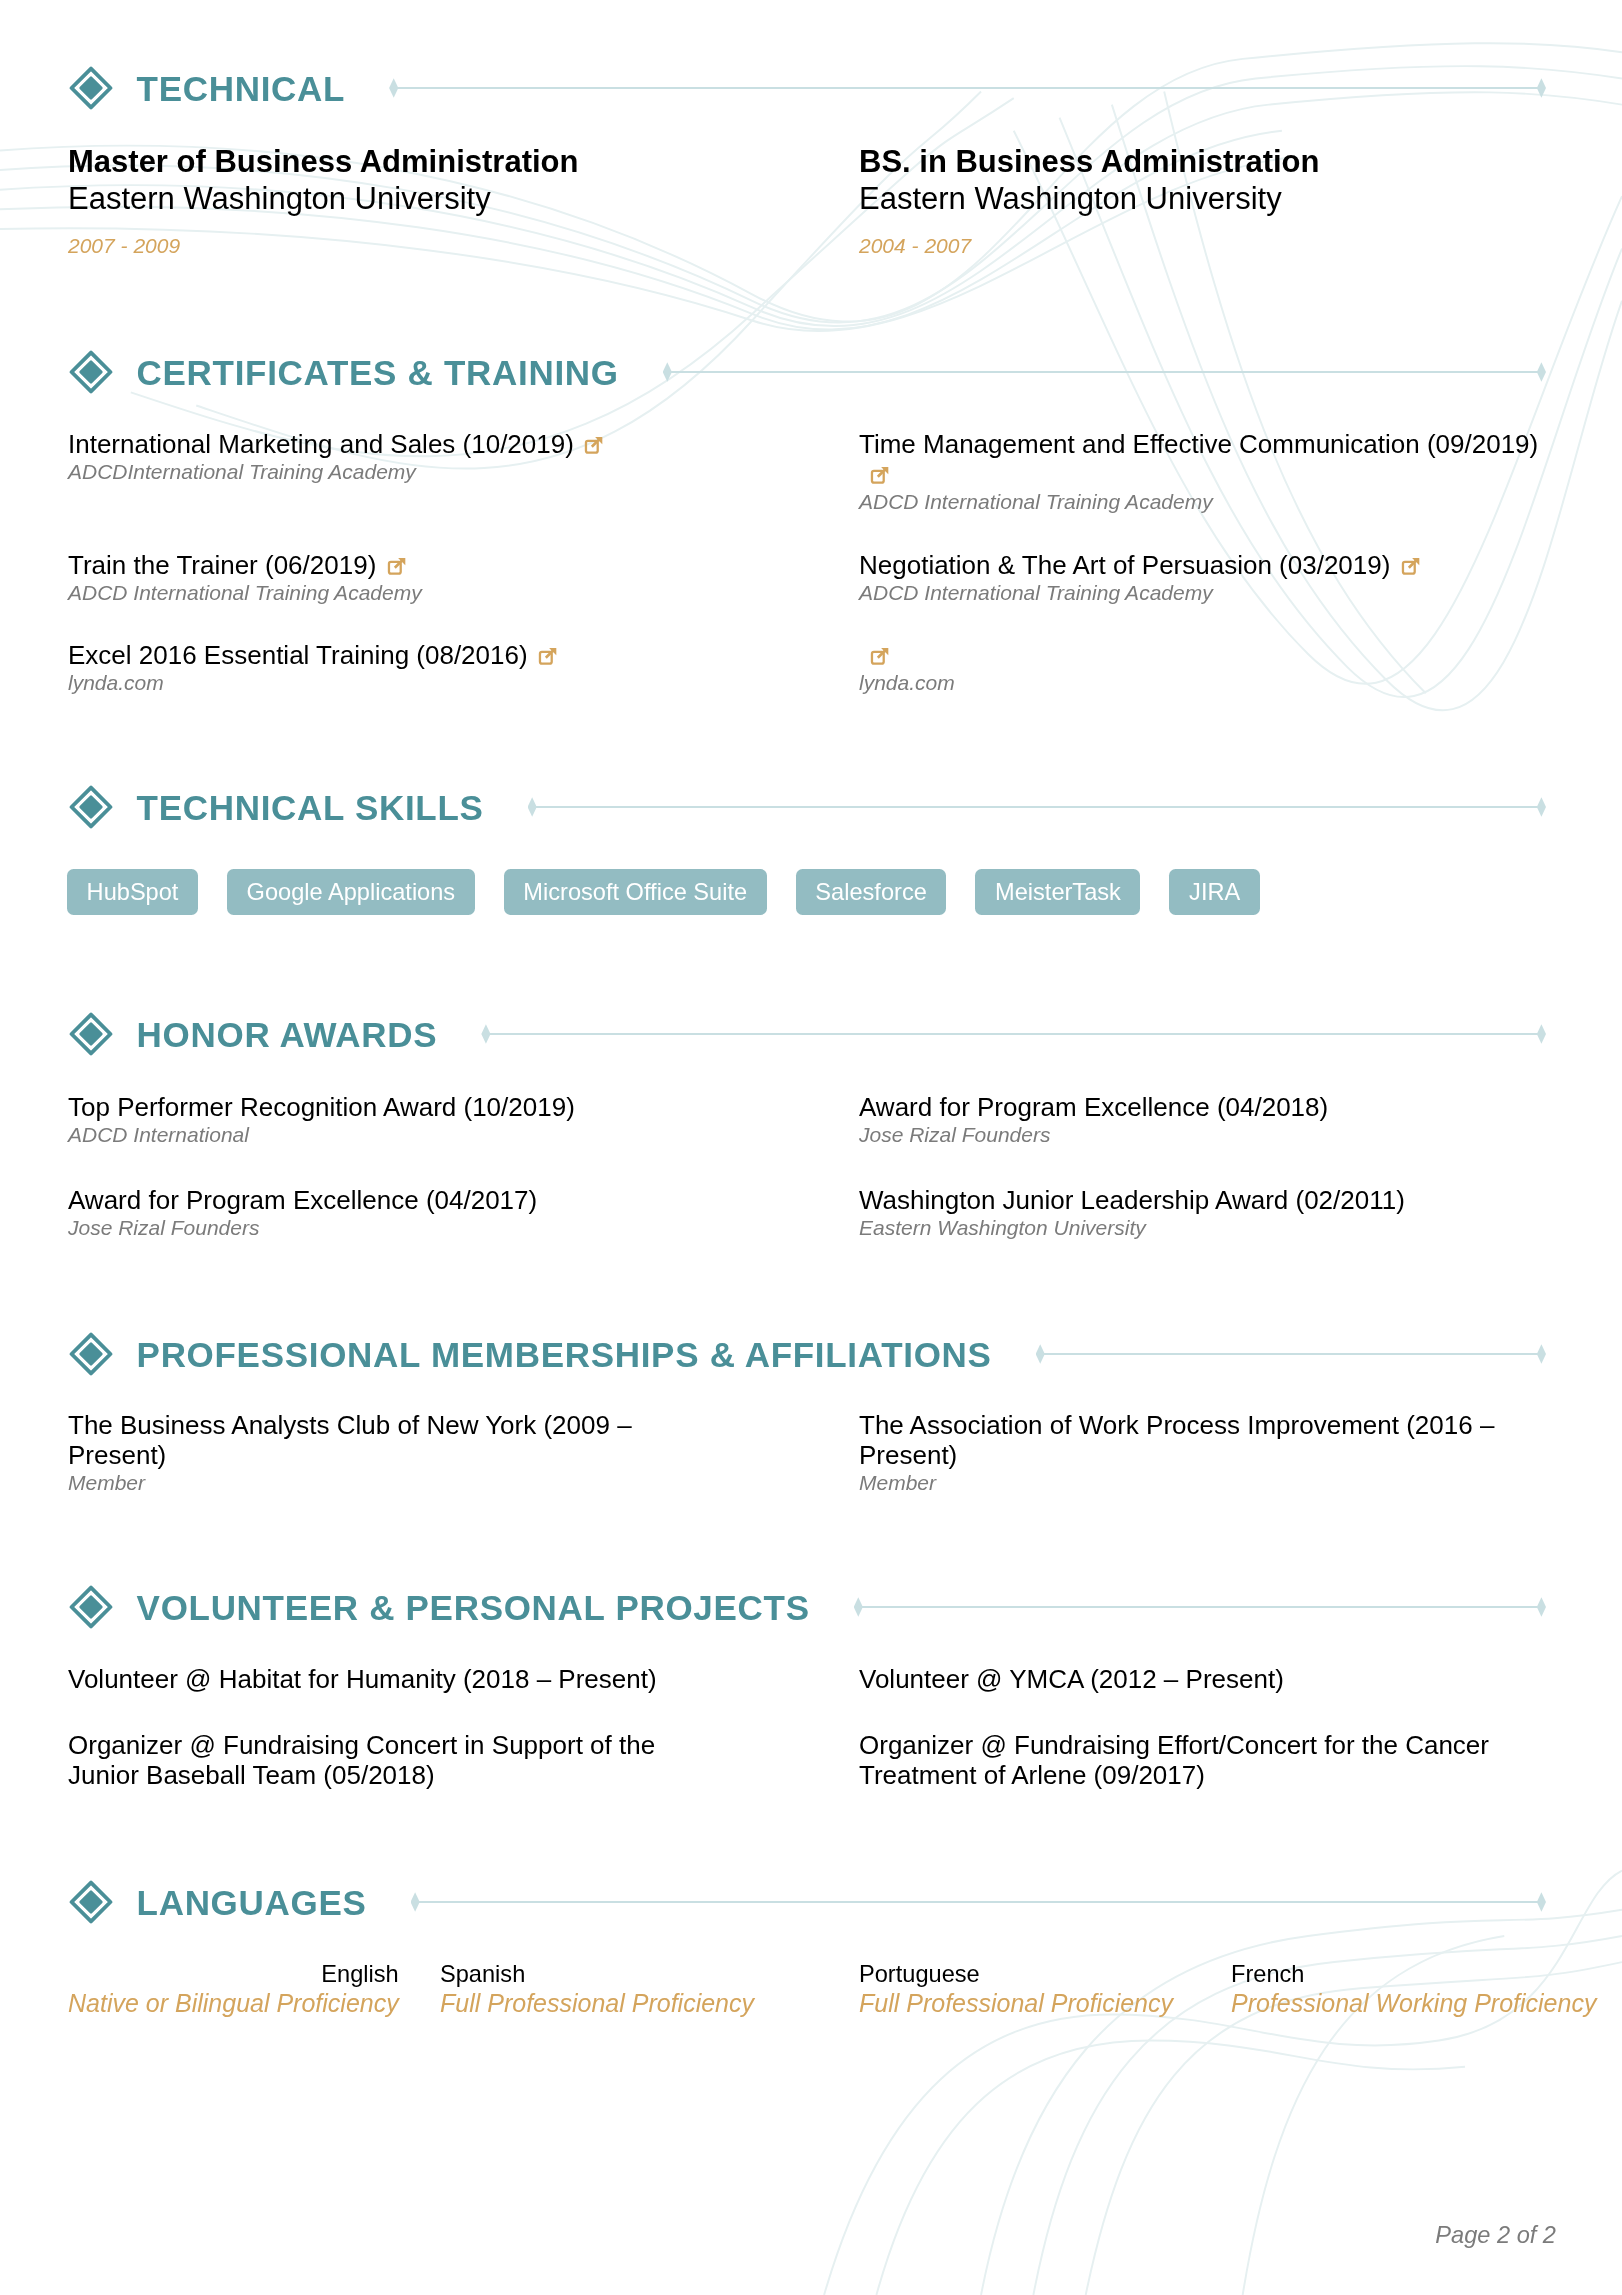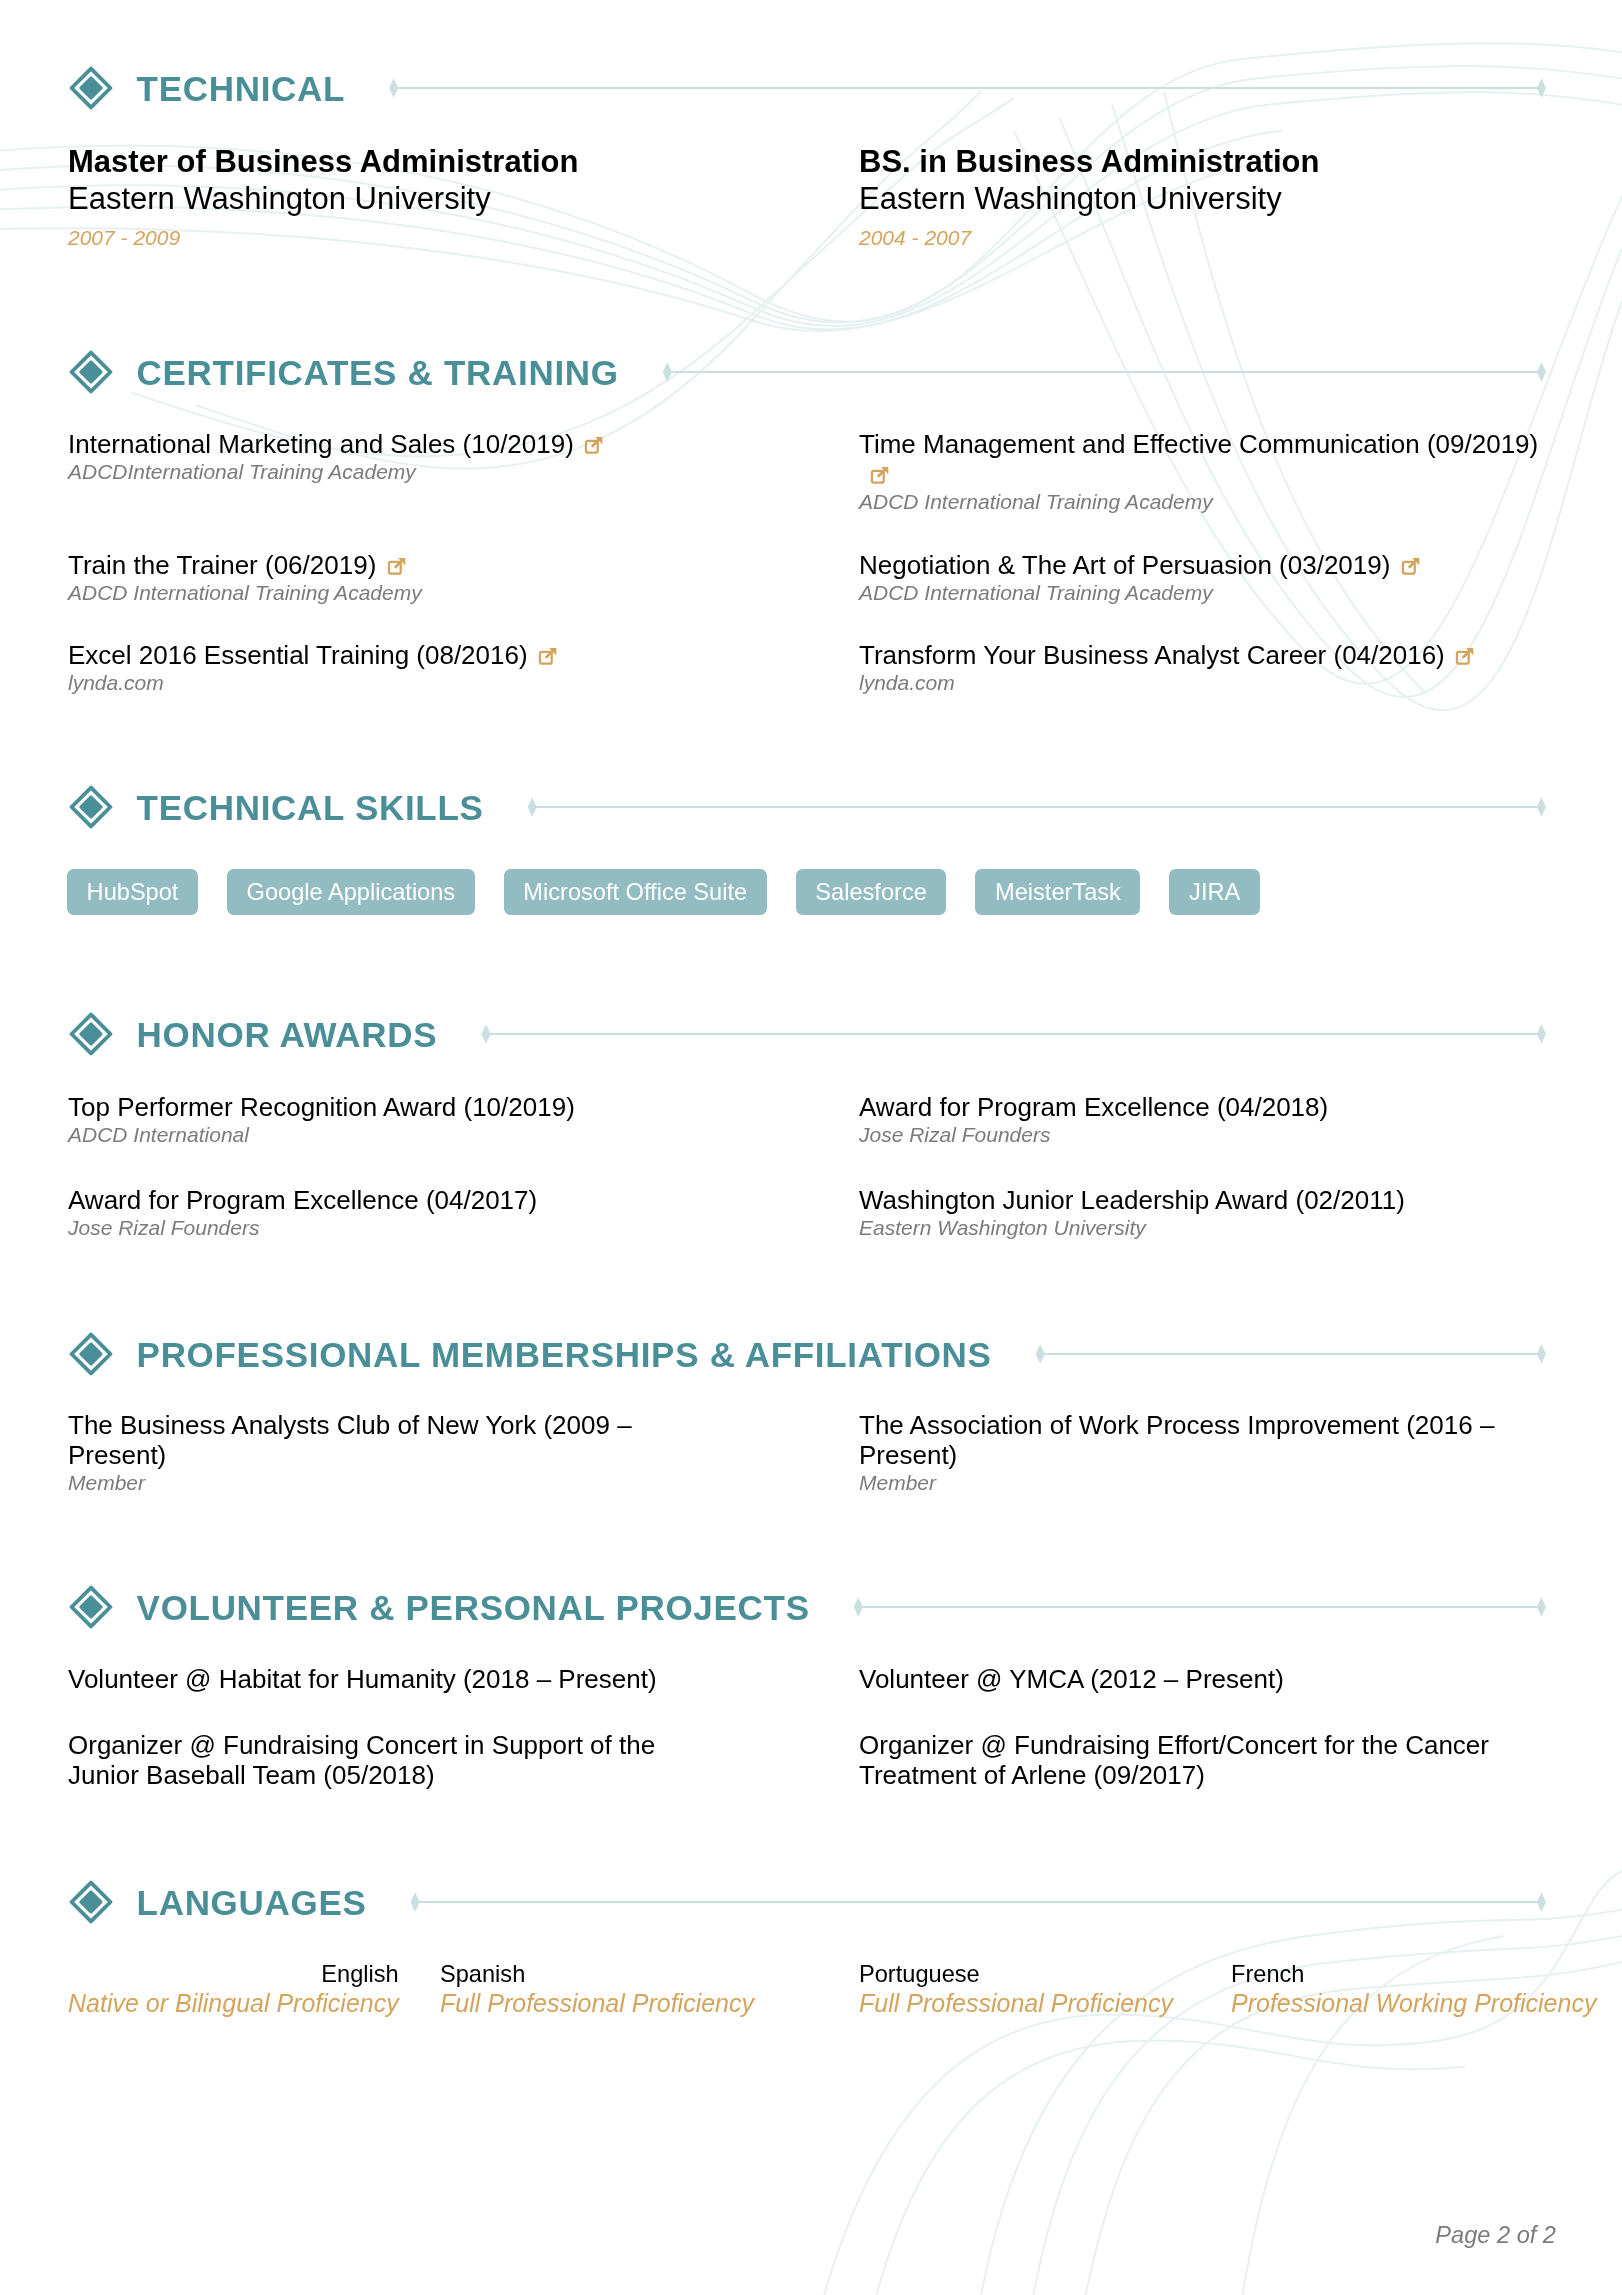--- a/index.html
+++ b/index.html
@@ -9,21 +9,21 @@
   .section-header { position: absolute; left: 69px; right: 76px; height: 46px; display: flex; align-items: center; z-index: 1; }
   .section-header .icon { width: 44px; height: 44px; flex: 0 0 44px; }
   .section-header h2 { margin: 0 0 0 23.6px; font-size: 35px; font-weight: 700; color: #4a8f98; letter-spacing: 0.7px; white-space: nowrap; line-height: 1; }
   .section-header .rule { flex: 1 1 auto; margin-left: 44px; position: relative; height: 19.6px; }
   .rule .line { position: absolute; left: 5.2px; right: 5.2px; top: 8.5px; height: 2.6px; background: #c9dfe2; }
   .rule .cap { position: absolute; top: 0; width: 9.2px; height: 19.6px; background: #c9dfe2; clip-path: polygon(50% 0, 100% 50%, 50% 100%, 0 50%); }
   .rule .cap.l { left: 0; } .rule .cap.r { right: 0; }
   .abs { position: absolute; z-index: 1; }
   .edu-degree { font-size: 31px; font-weight: 700; line-height: 37px; }
   .edu-school { font-size: 31px; line-height: 38px; }
-  .edu-years { font-size: 21px; line-height: 26px; margin-top: 7px; color: #d4a45c; font-style: italic; }
+  .edu-years { font-size: 21px; line-height: 26px; margin-top: 15px; color: #d4a45c; font-style: italic; }
   .item-title { font-size: 26px; line-height: 30px; }
   .item-sub { font-size: 21px; line-height: 26px; color: #7b7b7b; font-style: italic; }
   .ext { display: inline-block; width: 19.6px; height: 19.6px; margin-left: 10.5px; vertical-align: -1.3px; }
   .tags { position: absolute; left: 67px; top: 869px; display: flex; gap: 29px; z-index: 1; }
   .tag { background: #93bcc2; color: #fff; font-size: 23.6px; height: 46px; line-height: 46px; padding: 0 19.6px; border-radius: 6.5px; white-space: nowrap; }
   .lang-name { font-size: 23.6px; line-height: 29px; }
   .lang-level { font-size: 25px; line-height: 26px; color: #d4a45c; font-style: italic; margin-top: 1.3px; }
   .footer { position: absolute; right: 66px; top: 2222px; font-size: 23.6px; color: #7b7b7b; font-style: italic; z-index: 1; }
 </style>
 </head>
@@ -124,21 +124,21 @@
 
 <div class="abs" style="left:68px; top:640px; width:720px;">
   <div class="item-title"><span>Excel 2016 Essential Training (08/2016)</span><svg class="ext" viewBox="0 0 30 30">
         <rect x="3" y="9" width="18" height="18" rx="3" fill="none" stroke="#d4a45c" stroke-width="3.5"></rect>
         <path d="M12 18 L25 5" stroke="#d4a45c" stroke-width="4"></path>
         <path d="M17 3 L28 3 L28 14 Z" fill="#d4a45c"></path>
       </svg></div>
   <div class="item-sub">lynda.com</div>
 </div>
 <div class="abs" style="left:859px; top:640px; width:720px;">
-  <div class="item-title"><span>Transform Your Business Analyst Career (04/2016)</span><svg class="ext" viewBox="0 0 30 30">
+  <div class="item-title"><svg class="ext" viewBox="0 0 30 30">
         <rect x="3" y="9" width="18" height="18" rx="3" fill="none" stroke="#d4a45c" stroke-width="3.5"></rect>
         <path d="M12 18 L25 5" stroke="#d4a45c" stroke-width="4"></path>
         <path d="M17 3 L28 3 L28 14 Z" fill="#d4a45c"></path>
       </svg></div>
   <div class="item-sub">lynda.com</div>
 </div>
 
 <div class="section-header" style="top:784px">
   <svg class="icon" viewBox="0 0 68 68">
     <path d="M34 4 L64 34 L34 64 L4 34 Z" fill="none" stroke="#4a8f98" stroke-width="6" stroke-linejoin="round"></path>

